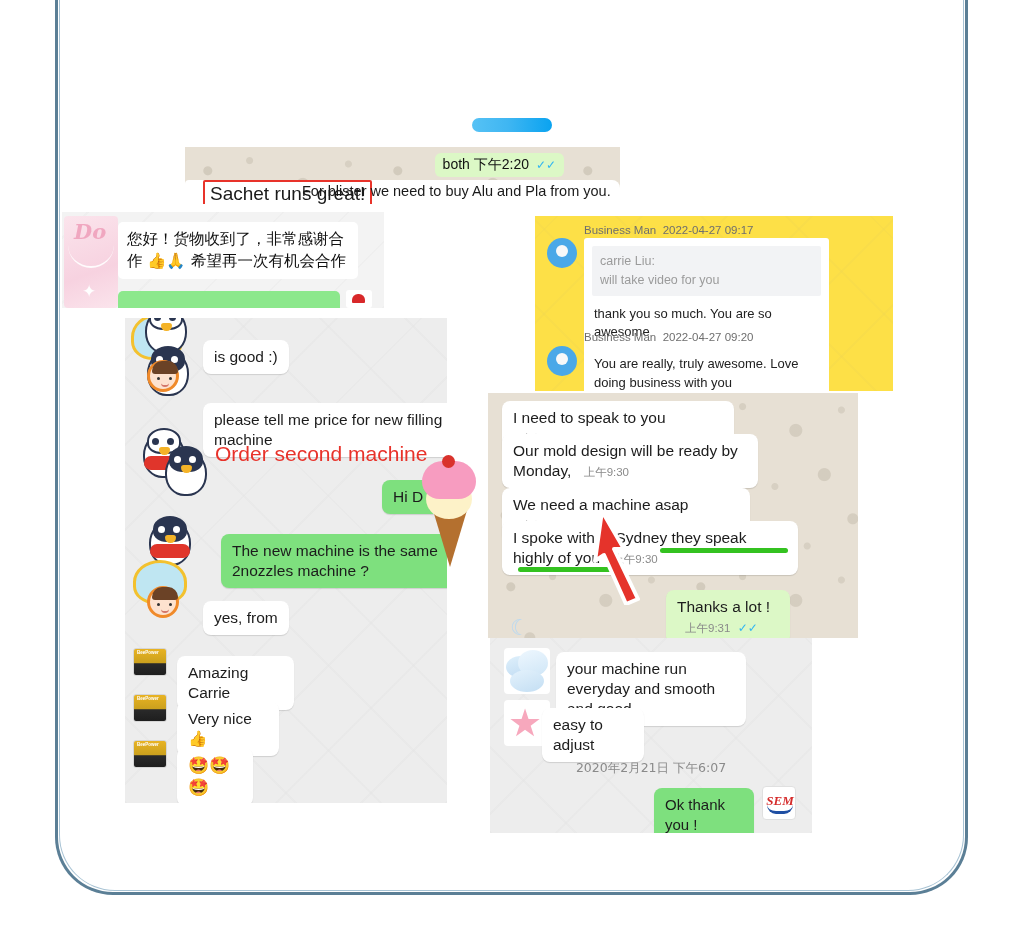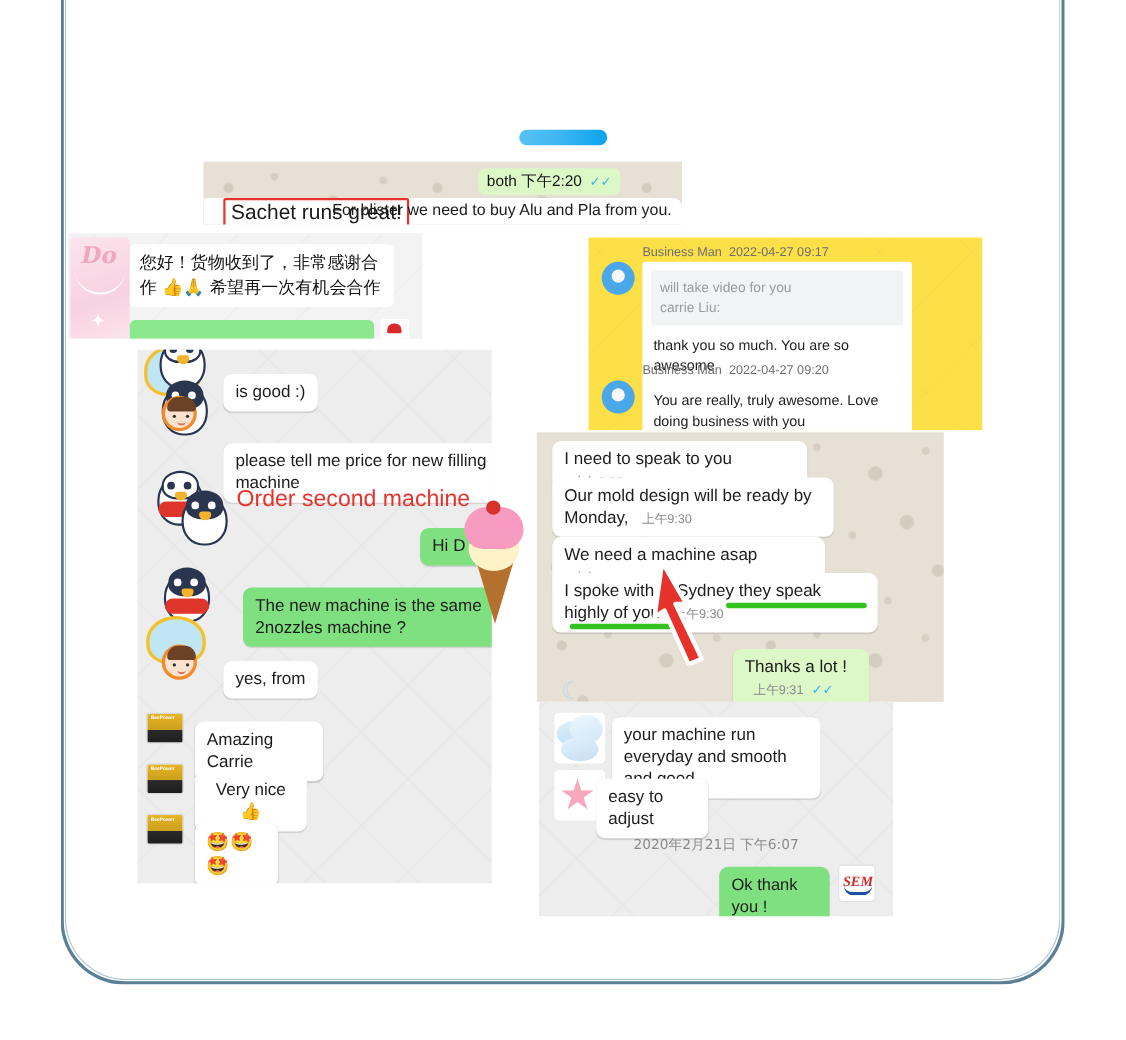--- a/index.html
+++ b/index.html
@@ -299,22 +299,22 @@
 
   <div class="panel" id="p3">
     <div class="wm-x"></div>
 
     <div class="bm-name" style="left:49px; top:8px;">
       <span>Business Man</span>&nbsp;&nbsp;<span>2022-04-27 09:17</span>
     </div>
     <div class="bm-av" style="left:12px; top:22px;"></div>
     <div class="bm-card" style="left:49px; top:22px; width:245px;">
       <div class="bm-quote">
+        <div>carrie Liu:</div>
         <div>will take video for you</div>
-        <div>carrie Liu:</div>
       </div>
       <div class="bm-main">thank you so much. You are so awesome</div>
     </div>
 
     <div class="bm-name" style="left:49px; top:115px;">
       <span>Business Man</span>&nbsp;&nbsp;<span>2022-04-27 09:20</span>
     </div>
     <div class="bm-av" style="left:12px; top:130px;"></div>
     <div class="bm-card bm-main" style="left:49px; top:130px; width:245px;">You are really, truly awesome. Love doing business with you</div>
   </div>
@@ -388,21 +388,21 @@
     <div class="red-annot" style="left:90px; top:124px;">Order second machine</div>
 
     <div class="bub green" style="left:257px; top:162px; width:92px;">Hi D</div>
 
     <div class="bub green" style="left:96px; top:216px; width:248px;">The new machine is the same 2nozzles machine ?</div>
 
     <div class="bub" style="left:78px; top:283px;">yes, from</div>
 
     <div class="bub" style="left:52px; top:338px; width:117px;">Amazing Carrie</div>
 
-    <div class="bub" style="left:52px; top:384px; width:102px;text-align:center;">Very nice 👍</div>
+    <div class="bub" style="left:52px; top:384px; width:102px;">Very nice 👍</div>
 
     <div class="bub" style="left:52px; top:430px; width:76px; font-size:17px;">🤩🤩🤩</div>
   </div>
 
   <div class="icecream" style="left:412px; top:455px; z-index:6;">
     <div class="cone"></div>
       <div class="ball1"></div>
       <div class="ball2"></div>
       <div class="cherry"></div>
   </div>

